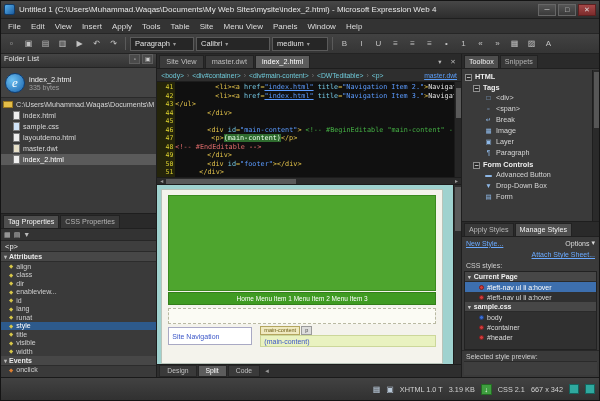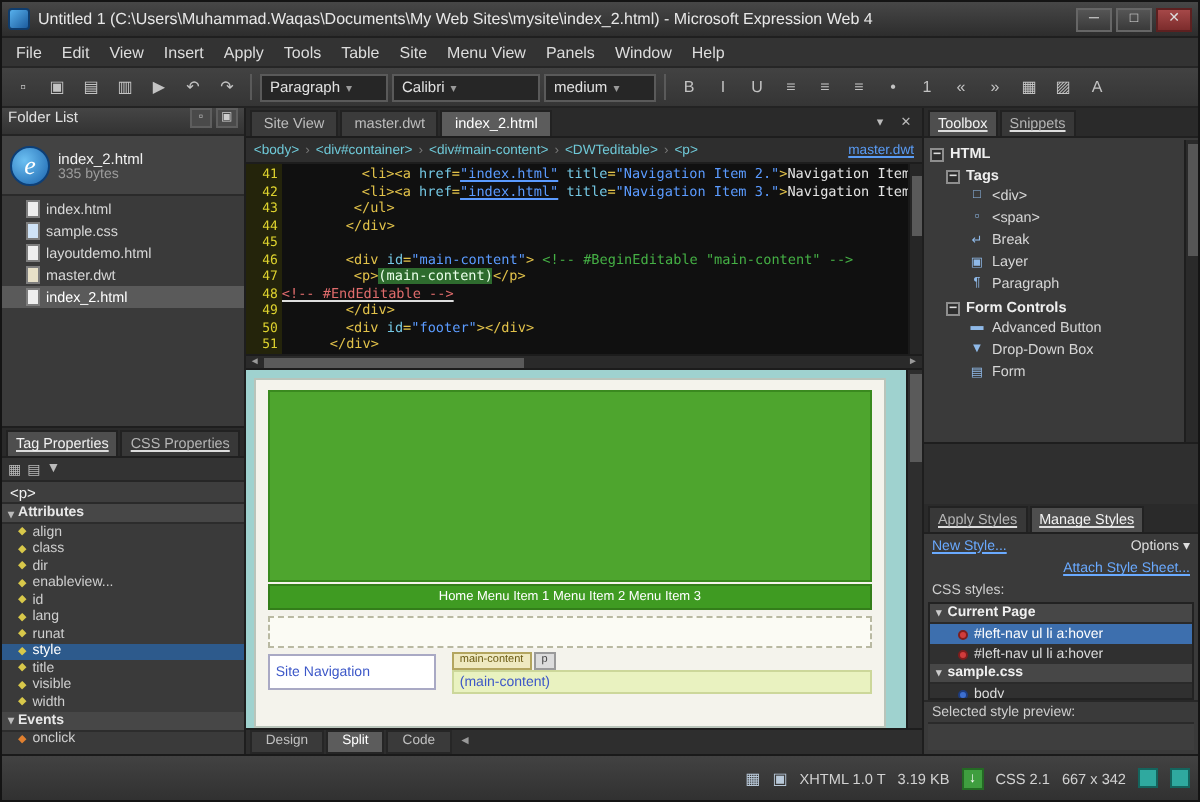--- a/index.html
+++ b/index.html
@@ -31,21 +31,21 @@
   .w-style{width:64px}.w-font{width:74px}.w-size{width:56px}
 
   
   .main{flex:1;display:flex;overflow:hidden;background:#2f2f2f;}
   .left-col{flex:0 0 97px;display:flex;flex-direction:column;border-right:1px solid #1e1e1e;}
   .center-col{flex:1;display:flex;flex-direction:column;overflow:hidden;}
   .right-col{flex:0 0 138px;display:flex;flex-direction:column;border-left:1px solid #1e1e1e;}
 
   
   .panel{background:#3a3a3a;display:flex;flex-direction:column;overflow:hidden;border-bottom:1px solid #1e1e1e;}
-  .panel-tabs{flex:0 0 15px;background:#2a2a2a;display:flex;align-items:flex-end;gap:1px;padding:1px 2px 0;border-bottom:1px solid #202020;text-decoration:underline;}
+  .panel-tabs{flex:0 0 15px;background:#2a2a2a;display:flex;align-items:flex-end;gap:1px;padding:1px 2px 0;border-bottom:1px solid #202020;}
   .ptab{font-size:7.2px;color:#b5b5b5;background:#383838;border:1px solid #222;border-bottom:none;padding:1px 4px 2px;white-space:nowrap;}
   .ptab.active{background:#4e4e4e;color:#f2f2f2;}
   .panel-head{flex:0 0 14px;background:linear-gradient(#454545,#333);display:flex;padding:0 3px;gap:2px;border-bottom:1px solid #242424;}
   .panel-head .ph-title{flex:1;font-size:7.5px;color:#e0e0e0;}
   .ph-btn{width:11px;height:10px;font-size:6px;color:#ccc;background:#4a4a4a;border:1px solid #5e5e5e;text-align:center;line-height:8px;}
 
   
   .folder-panel{flex:0 0 160px;}
   .file-preview{flex:0 0 30px;background:#434343;display:flex;align-items:center;gap:4px;padding:0 4px;border-bottom:1px solid #2a2a2a;}
   .ie-icon{width:20px;height:20px;border-radius:50%;background:radial-gradient(circle at 35% 35%,#6cc0f2,#1a63ad);border:1px solid #0d3f77;color:#fff;font-family:"Liberation Serif",serif;font-style:italic;font-size:13px;line-height:18px;text-align:center;flex:0 0 20px;}
@@ -142,21 +142,21 @@
   .tbx-body{flex:1;overflow:hidden;padding-top:1px;position:relative;}
   .tbx-group{height:11px;display:flex;align-items:flex-end;gap:3px;font-size:7.3px;color:#eee;font-weight:bold;padding-left:3px;}
   .tbx-group.lvl1{padding-left:11px;}
   .expbox{width:7px;height:7px;border:1px solid #8e8e8e;background:#2d2d2d;color:#ddd;font-size:7px;line-height:5px;text-align:center;flex:0 0 7px;}
   .tbx-item{height:11px;display:flex;align-items:center;gap:3px;font-size:7.2px;color:#d6d6d6;padding-left:22px;white-space:nowrap;overflow:hidden;}
   .tbx-ic{width:9px;text-align:center;font-size:6.5px;color:#8fb9e8;flex:0 0 9px;}
   .tbx-scroll{position:absolute;right:0;top:16px;bottom:0;width:7px;background:#2a2a2a;border-left:1px solid #1e1e1e;}
   .tbx-scroll .thumb{position:absolute;top:2px;left:1px;width:5px;height:56px;background:#565656;}
 
   
-  .styles-panel{flex:1;border-bottom:none;margin-top:30px;}
+  .styles-panel{flex:1;border-bottom:none;}
   .st-toolbar{flex:0 0 12px;display:flex;align-items:center;padding:0 4px;gap:4px;background:#3a3a3a;}
   .link{font-size:7px;color:#6aaaff;text-decoration:underline;white-space:nowrap;}
   .st-spacer{flex:1;}
   .st-options{display:flex;align-items:center;gap:2px;font-size:7px;color:#ddd;}
   .st-attach-row{flex:0 0 11px;display:flex;align-items:center;justify-content:flex-end;padding:0 4px;}
   .st-label{flex:0 0 11px;display:flex;align-items:center;padding:0 4px;font-size:7px;color:#cfcfcf;}
   .st-list{flex:1;background:#303030;border:1px solid #222;margin:0 2px;overflow:hidden;}
   .st-group{height:10px;display:flex;align-items:center;gap:3px;background:#474747;padding:0 3px;font-size:7px;color:#f0f0f0;font-weight:bold;border-bottom:1px solid #2a2a2a;}
   .st-caret{font-size:5.5px;color:#ccc;}
   .st-row{height:10px;display:flex;align-items:center;gap:3px;padding-left:14px;font-size:7px;color:#ddd;white-space:nowrap;overflow:hidden;}
@@ -296,20 +296,24 @@
           <span class="ph-btn">▣</span>
         </div>
         <div class="file-preview">
           <div class="ie-icon">e</div>
           <div class="fp-text">
             <span class="fp-name">index_2.html</span>
             <span class="fp-size">335 bytes</span>
           </div>
         </div>
         <div class="tree">
+          <div class="tree-row root">
+            <span class="folder-ic"></span>
+            <span class="tree-label">C:\Users\Muhammad.Waqas\Documents\M</span>
+          </div>
           <div>
               <div class="tree-row indent">
                 <span class="fic fic-html"></span>
                 <span class="tree-label">index.html</span>
               </div>
               <div class="tree-row indent">
                 <span class="fic fic-css"></span>
                 <span class="tree-label">sample.css</span>
               </div>
               <div class="tree-row indent">
@@ -438,26 +442,26 @@
             <div class="gnum">46</div>
             <div class="gnum">47</div>
             <div class="gnum">48</div>
             <div class="gnum">49</div>
             <div class="gnum">50</div>
             <div class="gnum">51</div>
           </div>
         <div class="code-lines">
             <div class="cline" style="padding-left: 40px;"><span class="tk-g">&lt;li&gt;&lt;a </span><span class="tk-a">href</span><span class="tk-g">=</span><span class="tk-lnk">"index.html"</span><span class="tk-t"> </span><span class="tk-a">title</span><span class="tk-g">=</span><span class="tk-str">"Navigation Item 2."</span><span class="tk-g">&gt;</span><span class="tk-t">Navigation Item 2</span></div>
             <div class="cline" style="padding-left: 40px;"><span class="tk-g">&lt;li&gt;&lt;a </span><span class="tk-a">href</span><span class="tk-g">=</span><span class="tk-lnk">"index.html"</span><span class="tk-t"> </span><span class="tk-a">title</span><span class="tk-g">=</span><span class="tk-str">"Navigation Item 3."</span><span class="tk-g">&gt;</span><span class="tk-t">Navigation Item 3</span></div>
-            <div class="cline" style="padding-left: 36px;"><span class="tk-g">&lt;/ul&gt;</span></div>
+            <div class="cline" style=""><span class="tk-g">&lt;/ul&gt;</span></div>
             <div class="cline" style="padding-left: 32px;"><span class="tk-g">&lt;/div&gt;</span></div>
             <div class="cline" style="padding-left: 0px;"></div>
             <div class="cline" style="padding-left: 32px;"><span class="tk-g">&lt;div </span><span class="tk-a">id</span><span class="tk-g">=</span><span class="tk-str">"main-content"</span><span class="tk-g">&gt; </span><span class="tk-cg">&lt;!-- #BeginEditable "main-content" --&gt;</span></div>
             <div class="cline" style="padding-left: 36px;"><span class="tk-g">&lt;p&gt;</span><span class="tk-hl">(main-content)</span><span class="tk-g">&lt;/p&gt;</span></div>
-            <div class="cline" style="padding-left: 0px; text-decoration: underline;"><span class="tk-cr">&lt;!-- #EndEditable --&gt;</span></div>
+            <div class="cline" style="padding-left: 0px;"><span class="tk-cr">&lt;!-- #EndEditable --&gt;</span></div>
             <div class="cline" style="padding-left: 32px;"><span class="tk-g">&lt;/div&gt;</span></div>
             <div class="cline" style="padding-left: 32px;"><span class="tk-g">&lt;div </span><span class="tk-a">id</span><span class="tk-g">=</span><span class="tk-str">"footer"</span><span class="tk-g">&gt;&lt;/div&gt;</span></div>
             <div class="cline" style="padding-left: 24px;"><span class="tk-g">&lt;/div&gt;</span></div>
           </div>
         <div class="code-vscroll">
             <div class="thumb"></div>
           </div>
       </div>
 
       <div class="hscroll">
@@ -520,20 +524,24 @@
             </div>
             <div class="tbx-item">
               <span class="tbx-ic">▫</span>
               <span>&lt;span&gt;</span>
             </div>
             <div class="tbx-item">
               <span class="tbx-ic">↵</span>
               <span>Break</span>
             </div>
             <div class="tbx-item">
+              <span class="tbx-ic">▦</span>
+              <span>Image</span>
+            </div>
+            <div class="tbx-item">
               <span class="tbx-ic">▣</span>
               <span>Layer</span>
             </div>
             <div class="tbx-item">
               <span class="tbx-ic">¶</span>
               <span>Paragraph</span>
             </div>
             <div class="tbx-group lvl1">
               <span class="expbox">−</span>
               <span>Form Controls</span>

